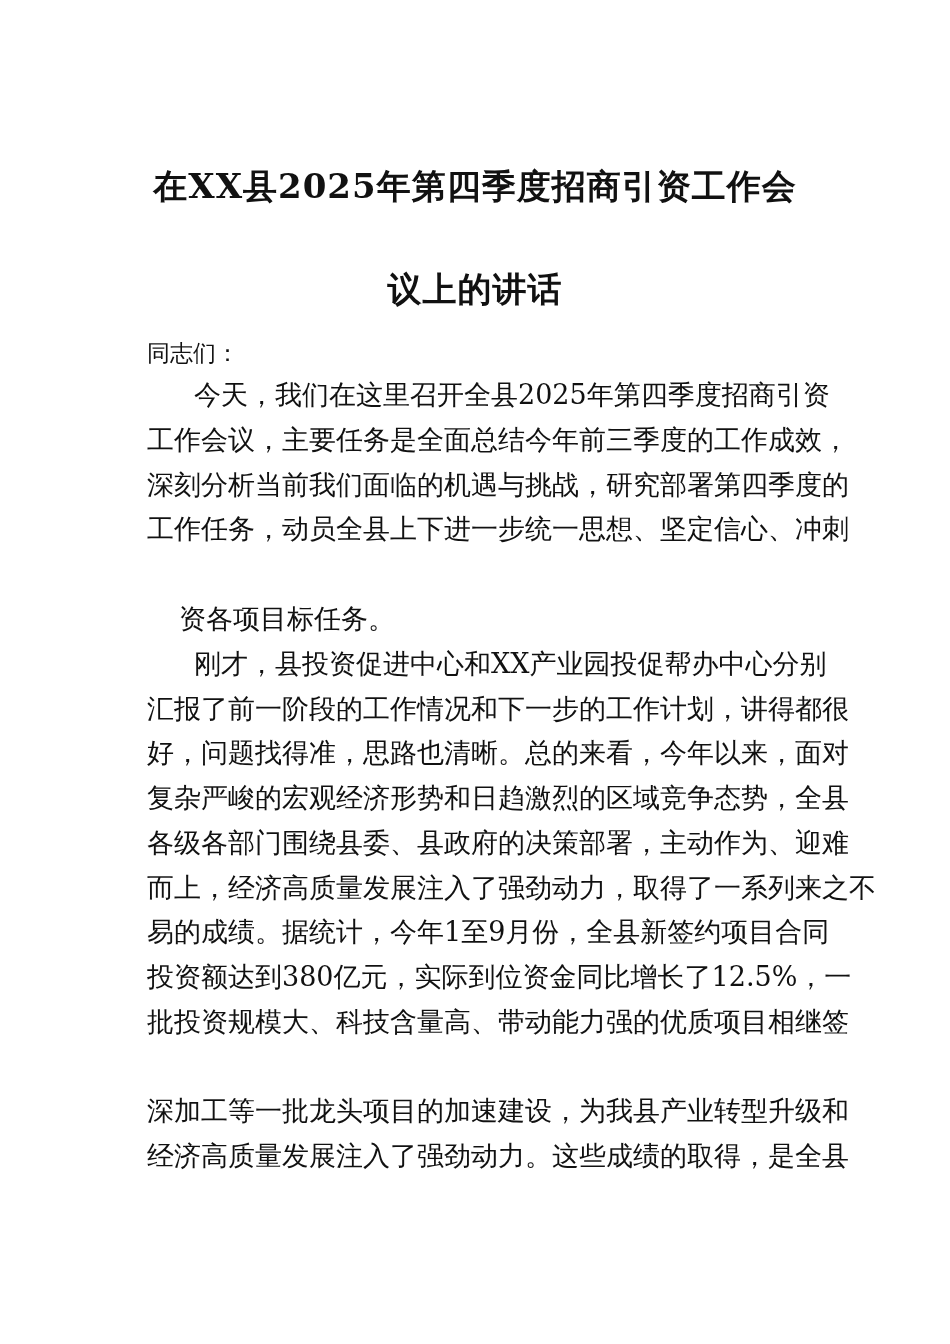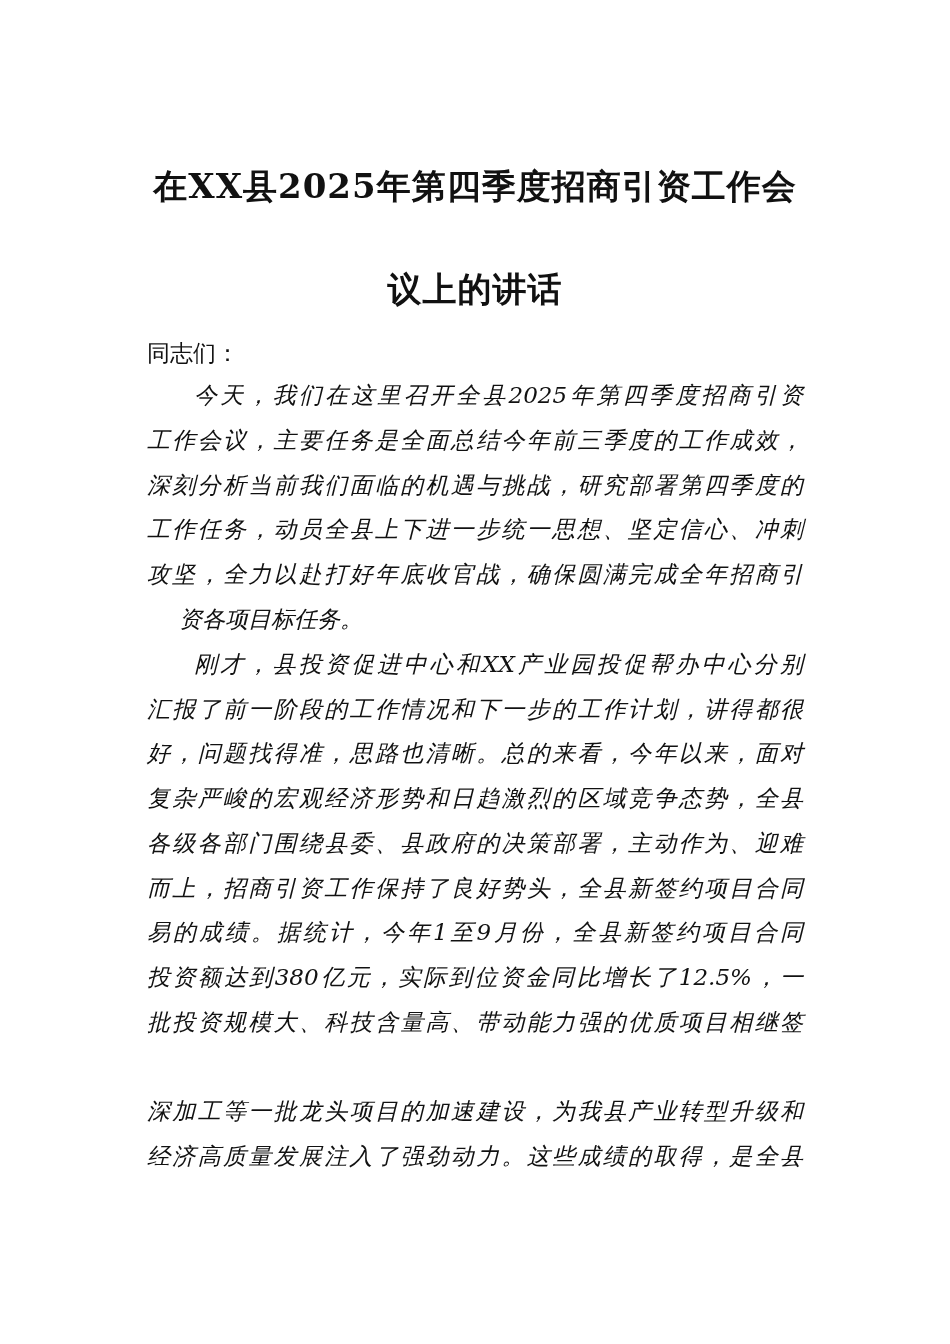--- a/index.html
+++ b/index.html
@@ -3,46 +3,45 @@
 <meta charset="utf-8">
 <style>
   html, body { margin: 0; padding: 0; background: #ffffff; }
   body { width: 950px; height: 1344px; position: relative; overflow: hidden;
          font-family: "DejaVu Serif", "Liberation Serif", serif; color: #111111; }
   .page { position: absolute; left: 0; top: 0; width: 950px; height: 1344px; background: #ffffff; }
   .title { position: absolute; left: 147px; width: 656px; text-align: center;
            font-size: 34px; font-weight: bold; letter-spacing: 1px; line-height: 40px; white-space: nowrap; }
   .title.l1 { top: 166px; }
   .title.l2 { top: 236px; margin-top: 33px; }
-  .body-line { position: absolute; left: 147px; width: 656px; font-size: 23px; line-height: 30px;
-               white-space: nowrap; text-align: justify; text-align-last: justify; font-style: italic; }
+  .body-line { position: absolute; left: 147px; width: 656px; font-size: 27px; line-height: 30px;
+               white-space: nowrap; text-align: justify; text-align-last: justify; }
   .body-line.last { text-align-last: left; margin-left: 32px; }
   .body-line.indent { left: 194px; width: 609px; }
   .greeting { position: absolute; left: 147px; top: 338px; font-size: 23px; line-height: 30px; white-space: nowrap; text-align: right; }
 </style>
 </head>
 <body>
 
 <div class="page">
   <div class="title l1">在XX县2025年第四季度招商引资工作会</div>
   <div class="title l2">议上的讲话</div>
 
   <div class="greeting">同志们：</div>
 
   <div class="body-line indent" style="top:380px">今天，我们在这里召开全县2025年第四季度招商引资</div>
   <div class="body-line" style="top:425px">工作会议，主要任务是全面总结今年前三季度的工作成效，</div>
   <div class="body-line" style="top:470px">深刻分析当前我们面临的机遇与挑战，研究部署第四季度的</div>
   <div class="body-line" style="top:514px">工作任务，动员全县上下进一步统一思想、坚定信心、冲刺</div>
-  <div class="body-line" style="top:559px">攻坚，全力以赴打好年底收官战，确保圆满完成全年招商引</div>
   <div class="body-line last" style="top:604px">资各项目标任务。</div>
 
   <div class="body-line indent" style="top:649px">刚才，县投资促进中心和XX产业园投促帮办中心分别</div>
   <div class="body-line" style="top:694px">汇报了前一阶段的工作情况和下一步的工作计划，讲得都很</div>
   <div class="body-line" style="top:738px">好，问题找得准，思路也清晰。总的来看，今年以来，面对</div>
   <div class="body-line" style="top:783px">复杂严峻的宏观经济形势和日趋激烈的区域竞争态势，全县</div>
   <div class="body-line" style="top:828px">各级各部门围绕县委、县政府的决策部署，主动作为、迎难</div>
-  <div class="body-line" style="top:873px">而上，招商引资工作保持了良好势头，全县新签约项目合同</div>
+  <div class="body-line" style="top:873px">而上，经济高质量发展注入了强劲动力，取得了一系列来之不</div>
   <div class="body-line" style="top:917px">易的成绩。据统计，今年1至9月份，全县新签约项目合同</div>
   <div class="body-line" style="top:962px">投资额达到380亿元，实际到位资金同比增长了12.5%，一</div>
   <div class="body-line" style="top:1007px">批投资规模大、科技含量高、带动能力强的优质项目相继签</div>
   <div class="body-line" style="top:1096px">深加工等一批龙头项目的加速建设，为我县产业转型升级和</div>
   <div class="body-line" style="top:1141px">经济高质量发展注入了强劲动力。这些成绩的取得，是全县</div>
 </div>
 
 </body></html>

